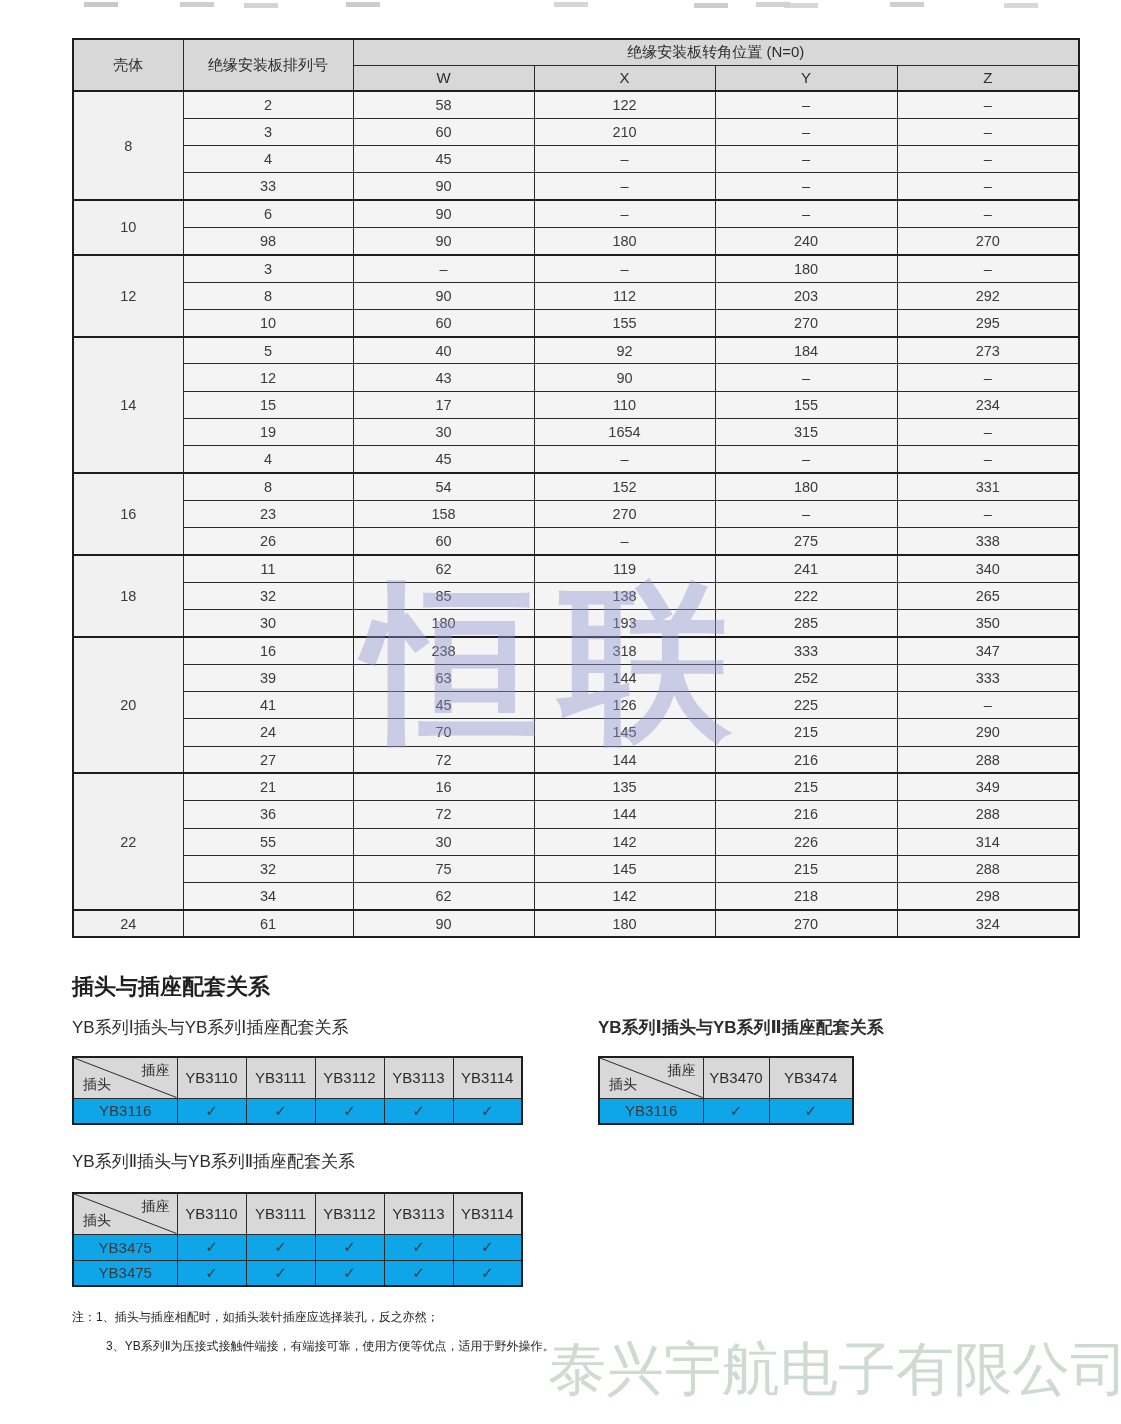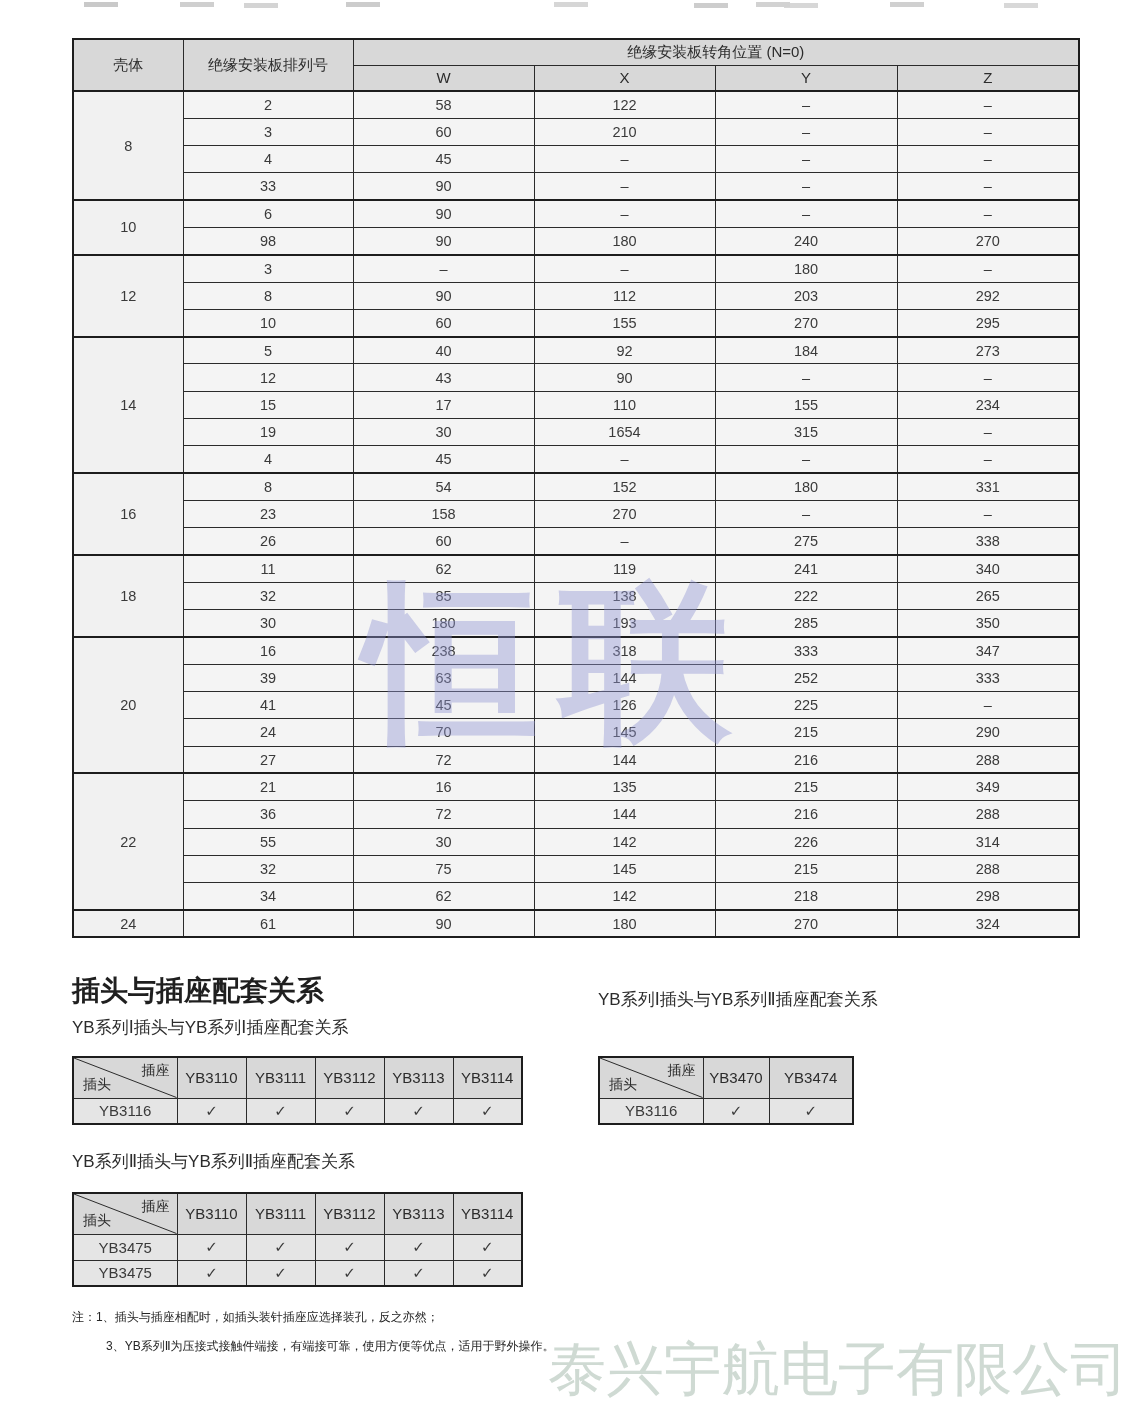--- a/index.html
+++ b/index.html
@@ -43,39 +43,39 @@
     pointer-events:none; line-height:1.1;
   }
   .watermark-bottom {
     position:absolute; left:548px; top:1334px; font-size:58px;
     color:rgba(168,188,174,0.55); white-space:nowrap; pointer-events:none;
     letter-spacing:0px; line-height:1.2;
   }
 
   
   .section-title {
-    position:absolute; left:72px; top:972px; font-size:28px; font-weight:bold; color:#1f1f1f;
+    position:absolute; left:72px; top:972px; font-size:22px; font-weight:bold; color:#1f1f1f;
   }
   .subtitle { position:absolute; font-size:17px; color:#2c2c2c; }
   .sub1 { left:72px;  top:1016px;text-align:center; }
-  .sub2 { left:598px; top:988px; }
+  .sub2 { left:598px; top:1016px;font-weight:bold; }
   .sub3 { left:72px;  top:1150px; }
 
   
   .match-table { position:absolute; border:2px solid #1d1d1d; }
   .mt0 { left:72px;  top:1056px; width:448px; }
   .mt1 { left:598px; top:1056px; width:236px; }
   .mt2 { left:72px;  top:1192px; width:448px; }
   .match-table th, .match-table td { border:1px solid #2b2b2b; }
   .match-table thead th {
     background:#d8d8d8; font-weight:normal; font-size:15px; height:41px; color:#2c2c2c;
     text-align:center; vertical-align:middle;
   }
   .match-table td {
-    background:#e5e5e5; text-align:center; vertical-align:middle;
+    background:#0ea5e9; text-align:center; vertical-align:middle;
     font-size:15px; height:26px; color:#3a3a3a;
   }
   th.diag { position:relative; padding:0; }
   th.diag svg { position:absolute; left:0; top:0; width:100%; height:100%; display:block; }
   .corner-top  { position:absolute; top:4px; right:7px; font-size:14px; }
   .corner-bottom { position:absolute; bottom:4px; left:9px; font-size:14px; }
 
   
   .notes { position:absolute; left:72px; top:1303px; font-size:12px; line-height:29px; color:#262626; }
   .note-indent { margin-left:34px; }

